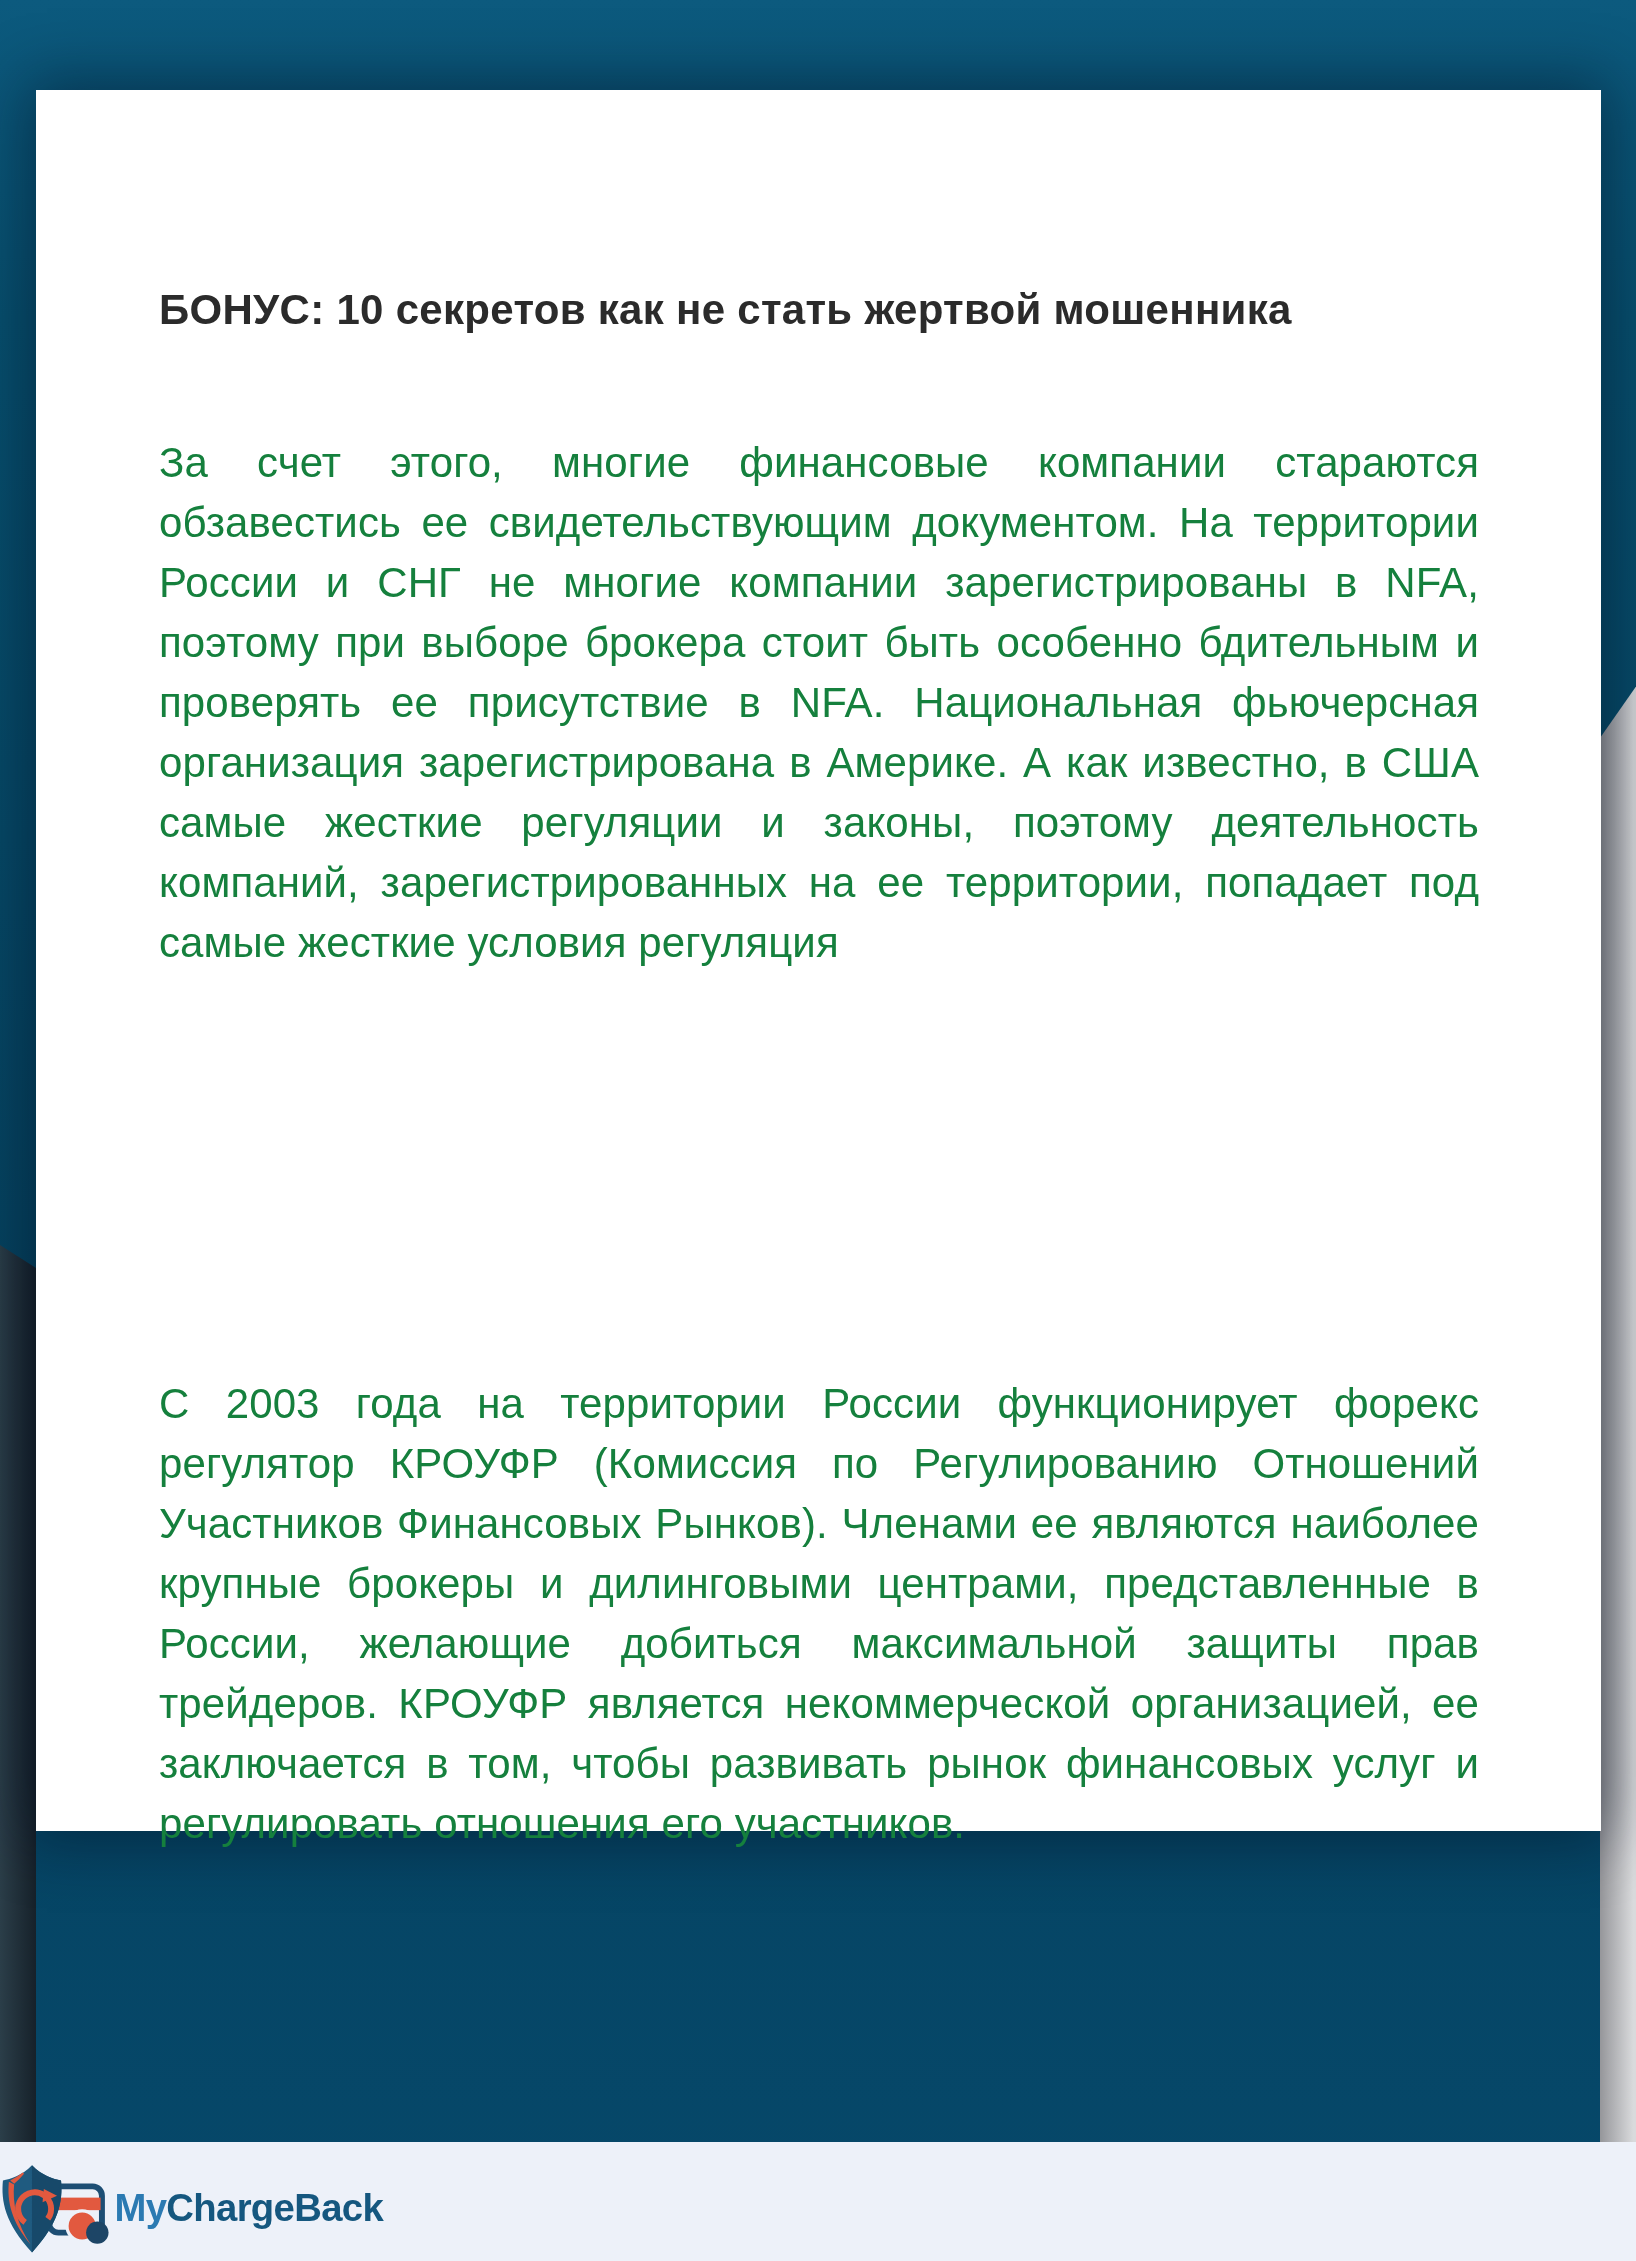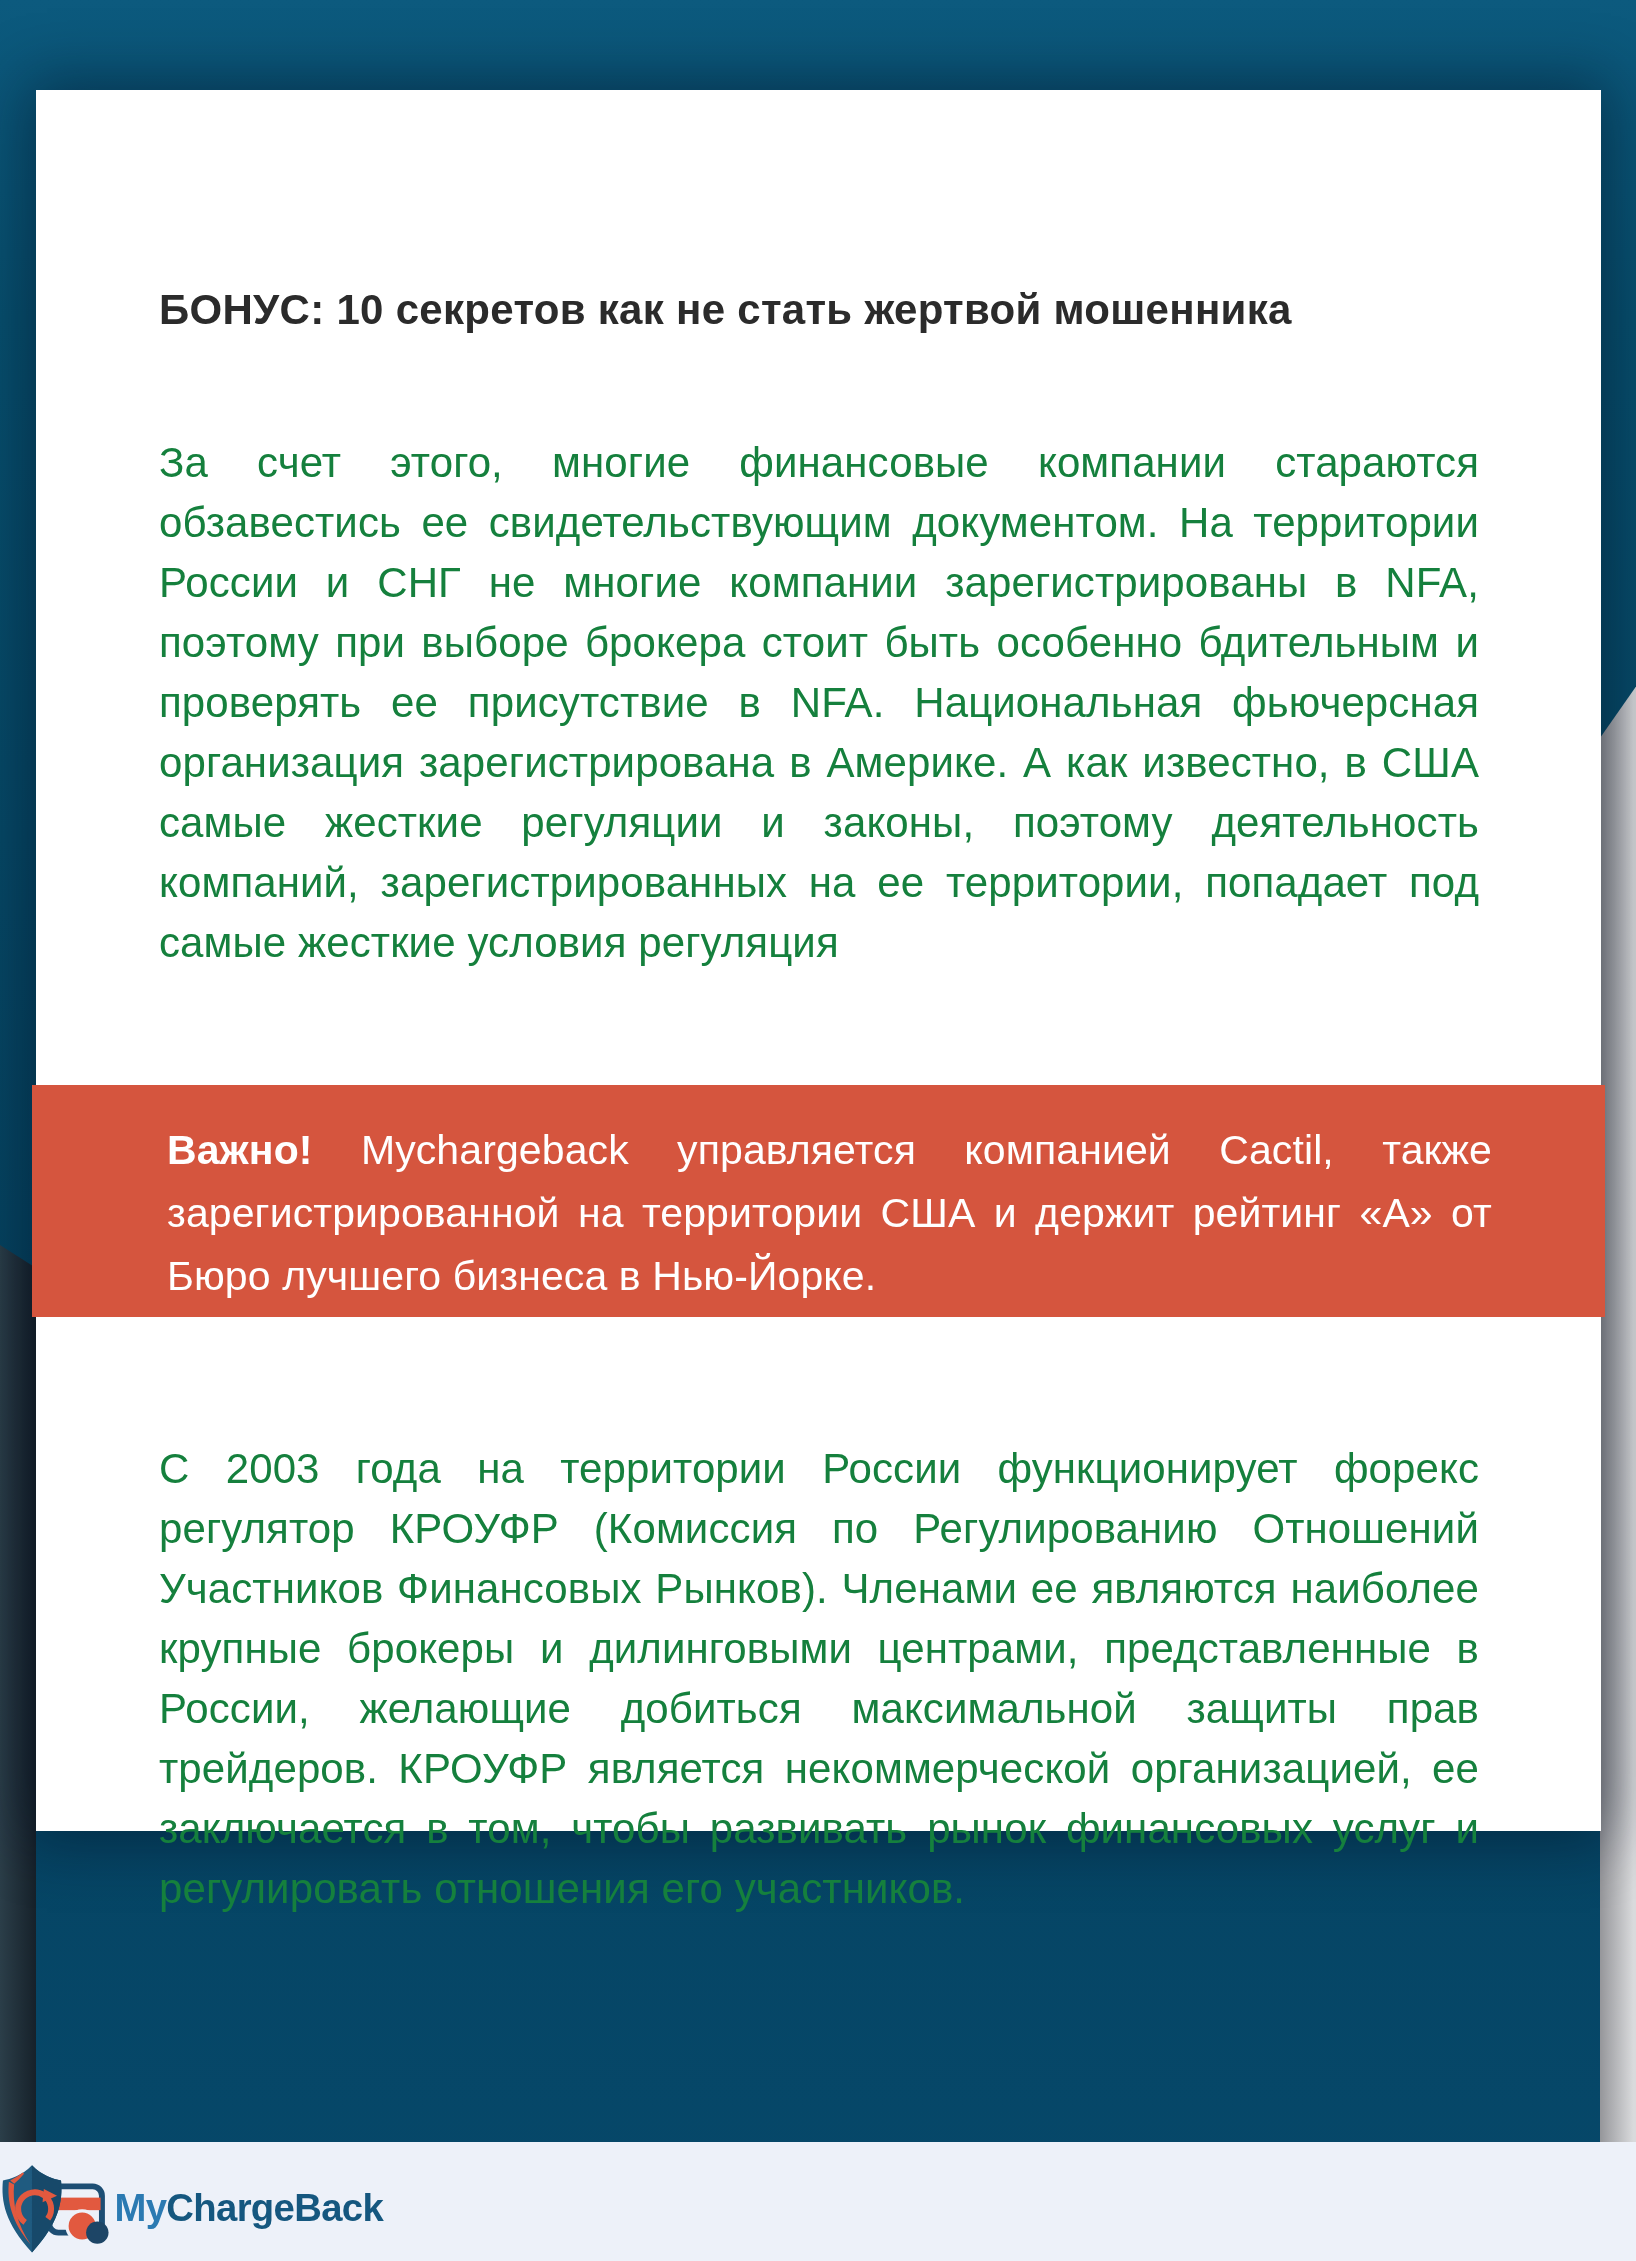--- a/index.html
+++ b/index.html
@@ -62,21 +62,21 @@
     position: absolute;
     left: 123px;
     width: 1320px;
     font-size: 42px;
     line-height: 60px;
     color: #15803d;
     text-align: justify;
     letter-spacing: 0.1px;
   }
   .para-1 { top: 301px; }
-  .para-2 { top: 1337px; margin-top: 12px; }
+  .para-2 { top: 1272px; margin-top: 12px; }
   .callout {
     position: absolute;
     left: 32px;
     top: 1085px;
     width: 1573px;
     height: 232px;
     box-sizing: border-box;
     padding: 34px 113px 0 135px;
     background: #d5553e;
     color: #ffffff;
@@ -112,23 +112,20 @@
   <div class="strip-left"></div>
 
   <div class="page">
     <div class="page-heading">БОНУС: 10 секретов как не стать жертвой мошенника</div>
 
     <p class="body-para para-1">За счет этого,  многие финансовые компании стараются обзавестись ее свидетельствующим документом. На территории России и СНГ не многие компании зарегистрированы в NFA, поэтому при выборе брокера стоит быть особенно бдительным и проверять ее присутствие в NFA. Национальная фьючерсная организация зарегистрирована в Америке. А как известно, в США самые жесткие регуляции и законы, поэтому деятельность компаний, зарегистрированных на ее территории, попадает под самые жесткие условия регуляция</p>
 
     <p class="body-para para-2">С 2003 года на территории России функционирует форекс регулятор КРОУФР (Комиссия по Регулированию Отношений Участников Финансовых Рынков). Членами ее являются наиболее крупные брокеры и дилинговыми центрами, представленные в России, желающие добиться максимальной защиты прав трейдеров. КРОУФР является некоммерческой организацией, ее заключается в том, чтобы развивать рынок финансовых услуг и регулировать отношения его участников.</p>
   </div>
 
-  <div class="callout">
-    <b>Важно!</b><span> Mychargeback управляется компанией Cactil, также зарегистрированной на территории США и держит рейтинг «А» от Бюро лучшего бизнеса в Нью-Йорке.</span>
-  </div>
 
   <div class="footer">
     <div class="logo">
       <svg width="390" height="99" viewBox="0 0 590 150">
 
         <g>
           <rect x="74" y="40" width="80" height="70" rx="14" fill="none" stroke="#1d4e74" stroke-width="9"></rect>
           <rect x="56" y="57" width="96" height="19" fill="#e2593f"></rect>
           <circle cx="124" cy="100" r="23" fill="#e2593f" stroke="#edf1f9" stroke-width="5"></circle>
           <circle cx="147" cy="110" r="17" fill="#1d4566"></circle>

